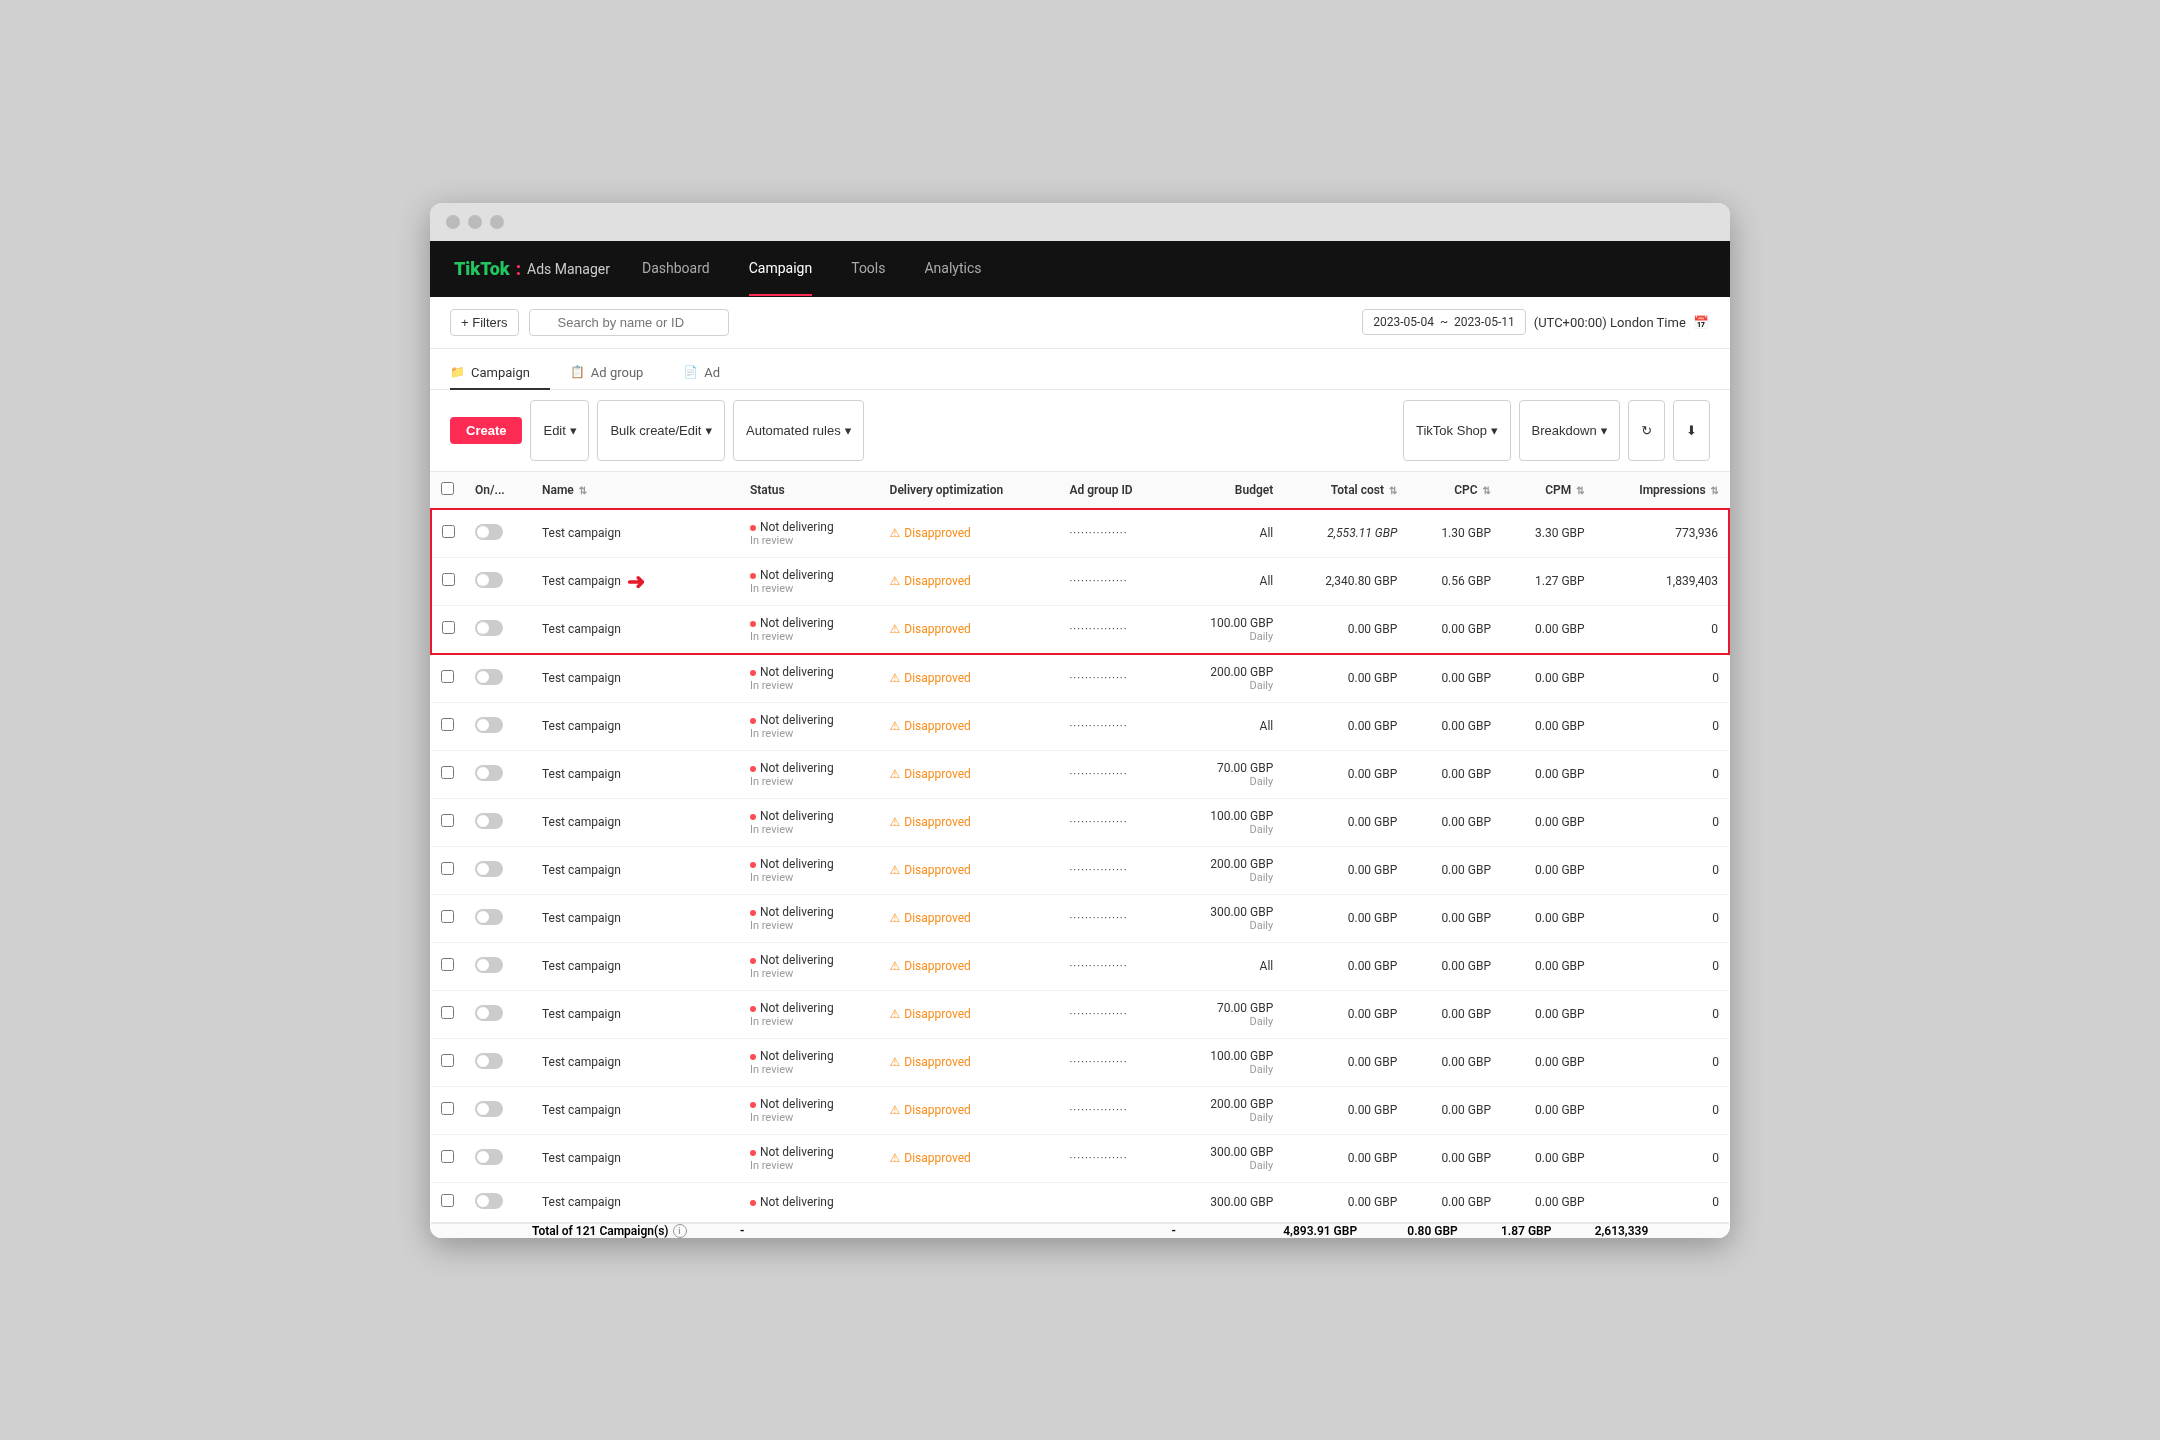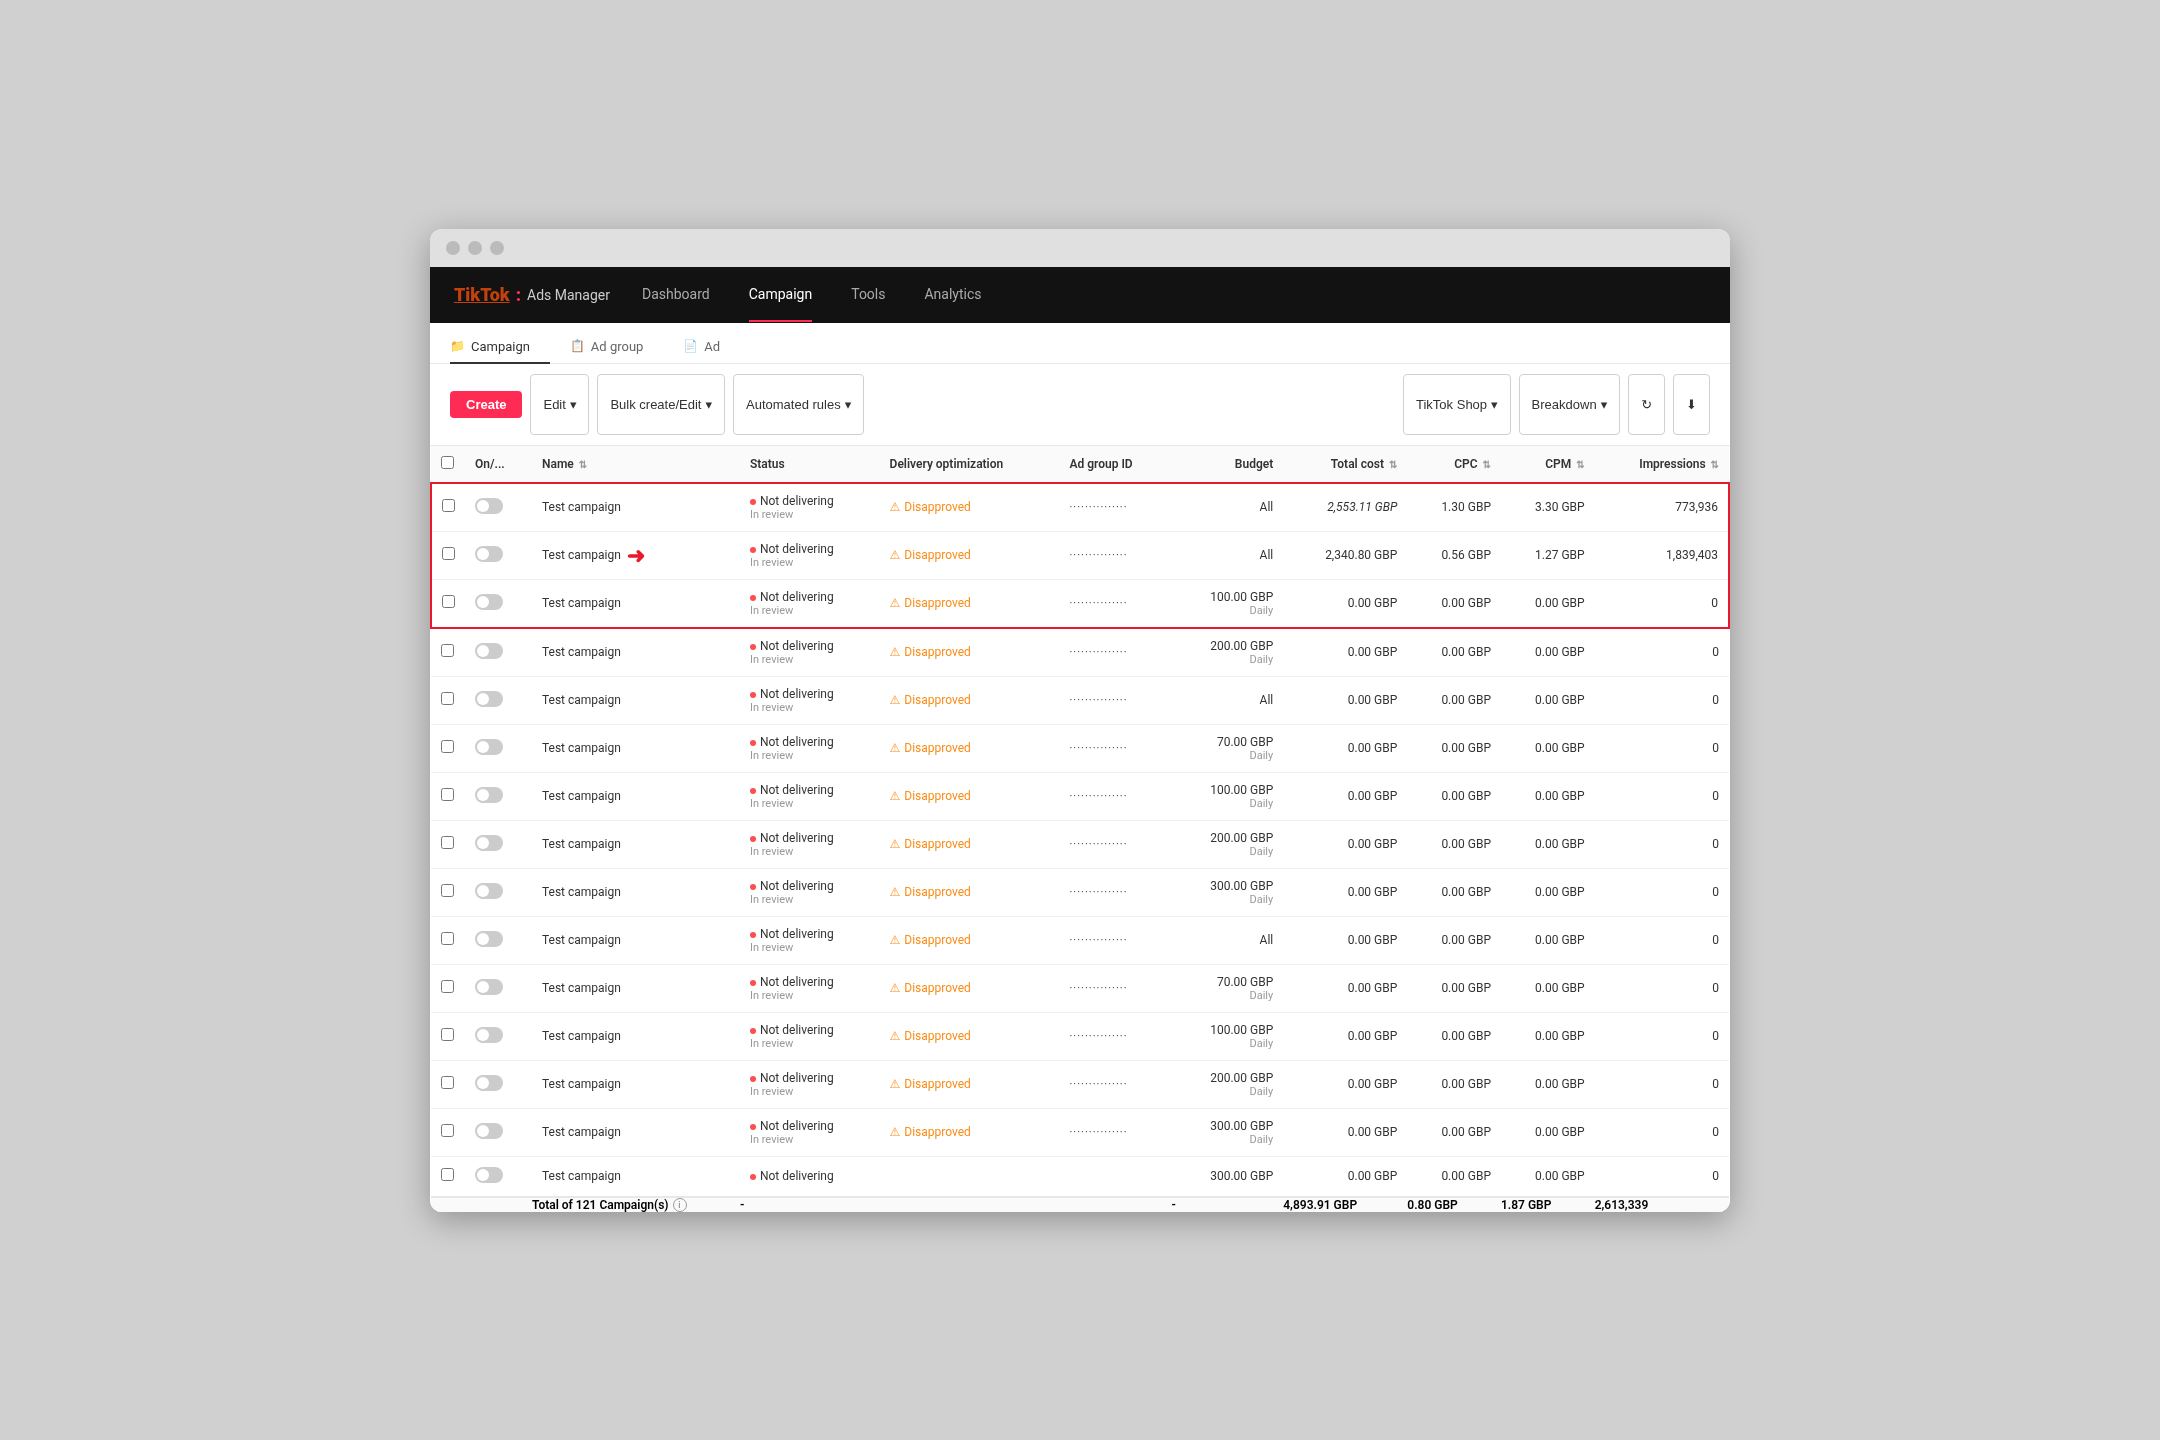--- a/index.html
+++ b/index.html
@@ -42,21 +42,21 @@
     }
     .logo {
       color: white;
       font-weight: 700;
       font-size: 16px;
       display: flex;
       align-items: center;
       gap: 6px;
       white-space: nowrap;
     }
-    .logo-tiktok { color: #c2410c; font-weight: 900; font-size: 18px; text-decoration: underline; }
+    .logo-tiktok { color: #22c55e; font-weight: 900; font-size: 18px; }
     .logo-colon { color: #fe2c55; font-weight: 900; font-size: 18px; }
     .logo-ads { color: #ccc; font-size: 14px; font-weight: 400; }
     .nav-items {
       display: flex;
       gap: 39px;
       align-items: center;
       text-align: center;
     }
     .nav-item {
       color: #aaa;
@@ -309,20 +309,38 @@
       <span class="logo-ads">Ads Manager</span>
     </div>
     <div class="nav-items">
       <div class="nav-item">Dashboard</div>
       <div class="nav-item active">Campaign</div>
       <div class="nav-item">Tools</div>
       <div class="nav-item">Analytics</div>
     </div>
   </div>
 
+  <div class="filter-bar">
+    <div class="filter-left">
+      <button class="filter-btn">+ Filters</button>
+      <div class="search-wrap">
+        <span class="search-icon-pos">🔍</span>
+        <input class="search-box" type="text" placeholder="Search by name or ID" style="">
+      </div>
+    </div>
+    <div class="filter-right">
+      <div class="date-range">
+        <span>2023-05-04</span>
+        <span>~</span>
+        <span>2023-05-11</span>
+      </div>
+      <span>(UTC+00:00) London Time</span>
+      <span>📅</span>
+    </div>
+  </div>
 
   <div class="breadcrumb-bar">
     <div class="bc-item active">
       <span class="bc-icon">📁</span>
       <span>Campaign</span>
     </div>
     <div class="bc-item" style="margin-left:20px">
       <span class="bc-icon">📋</span>
       <span>Ad group</span>
     </div>

